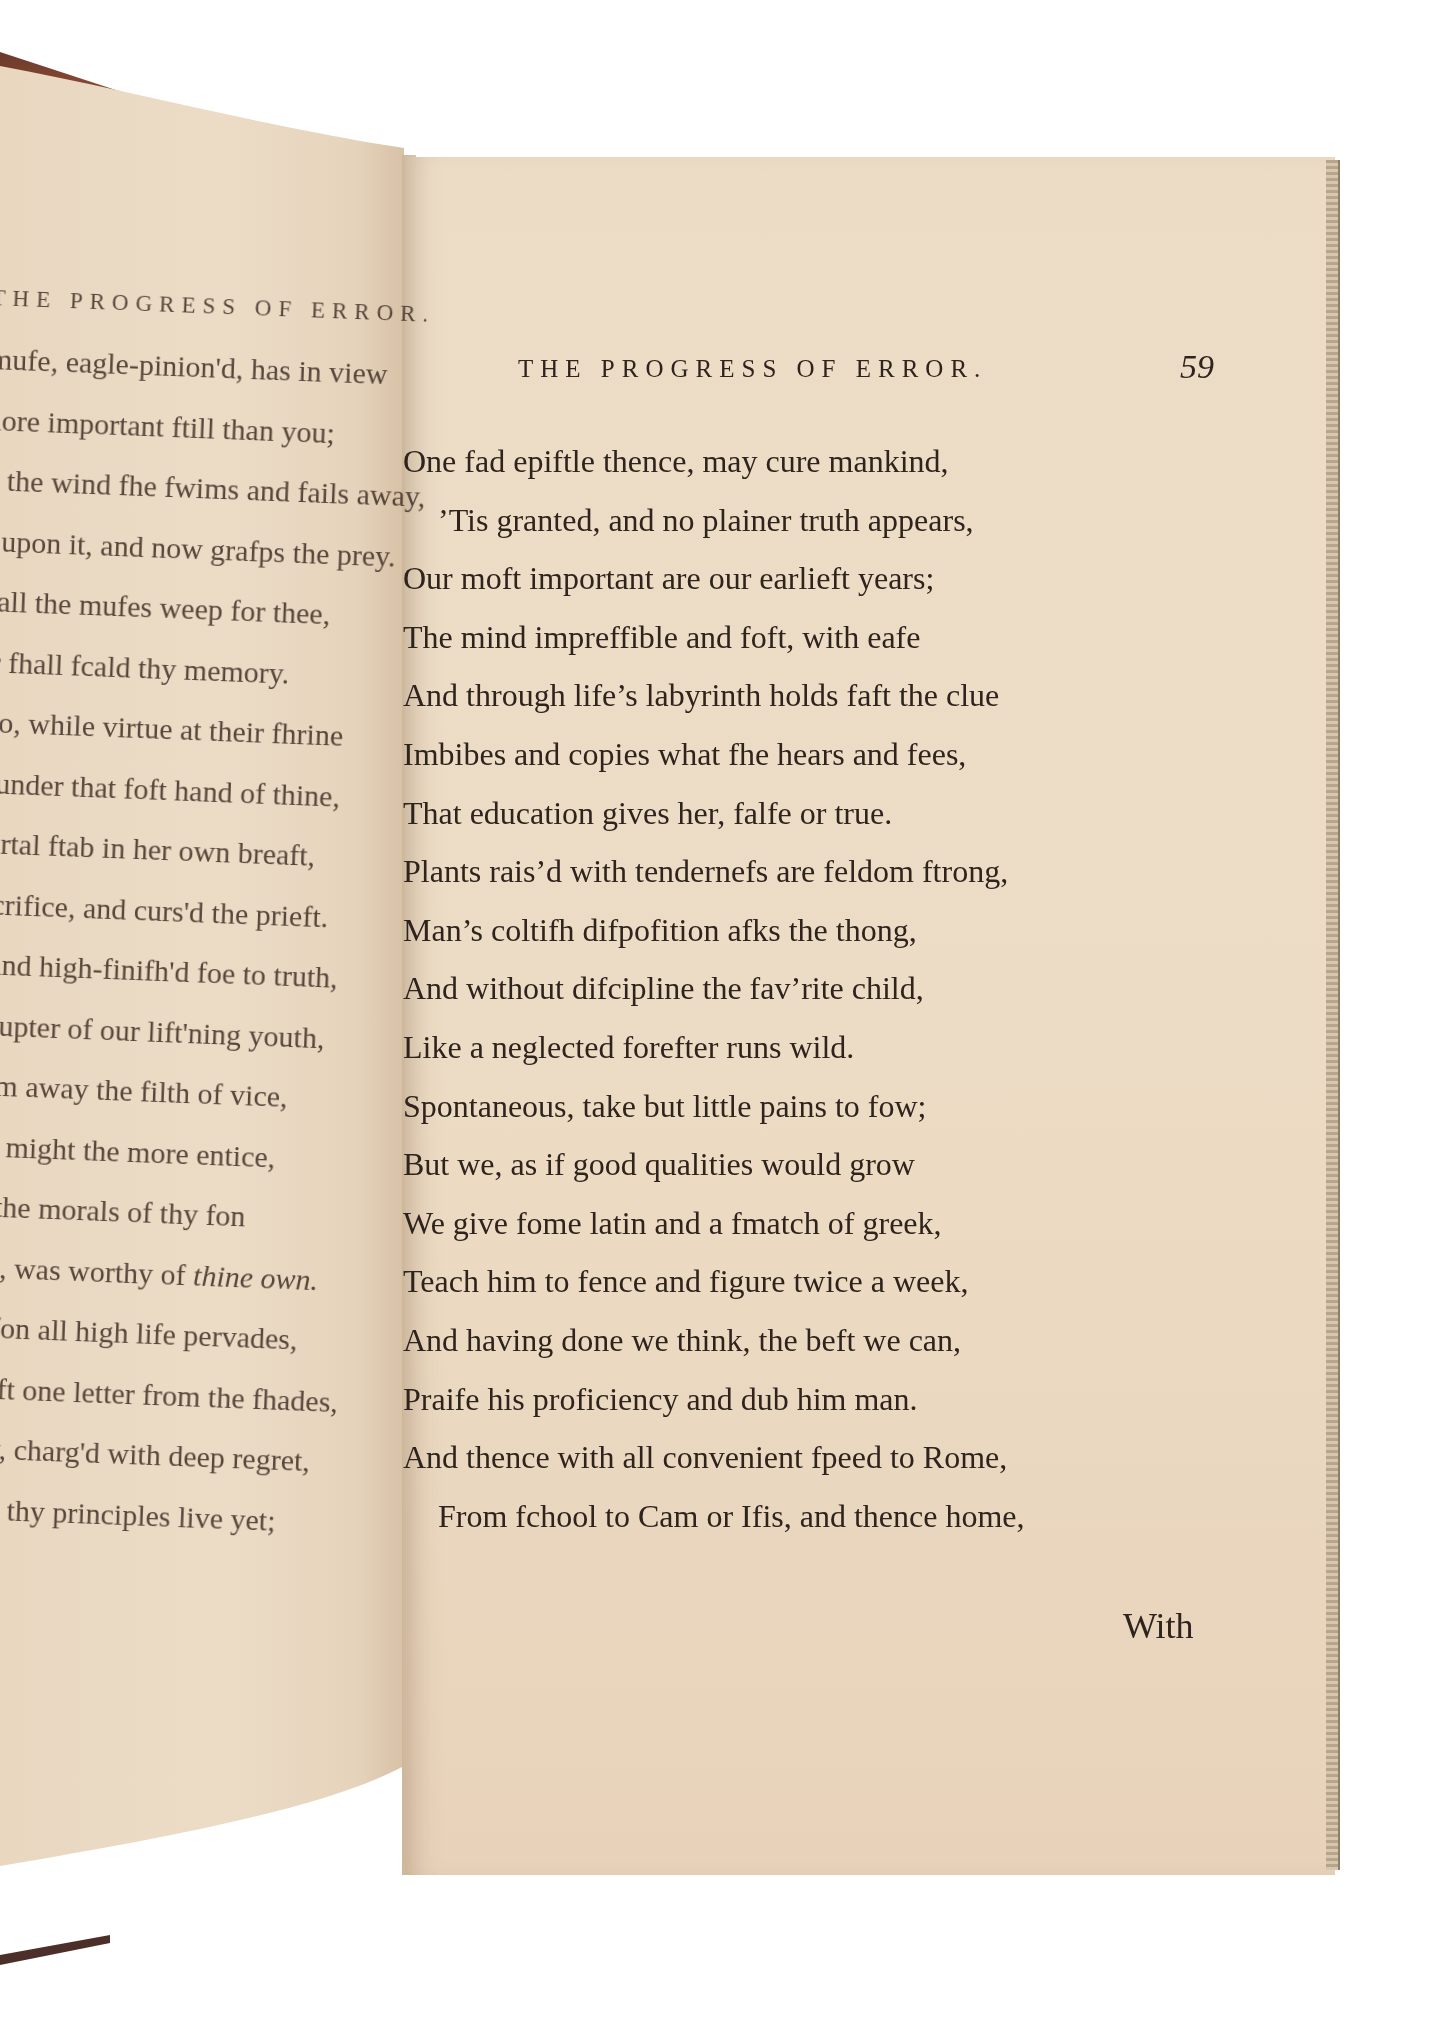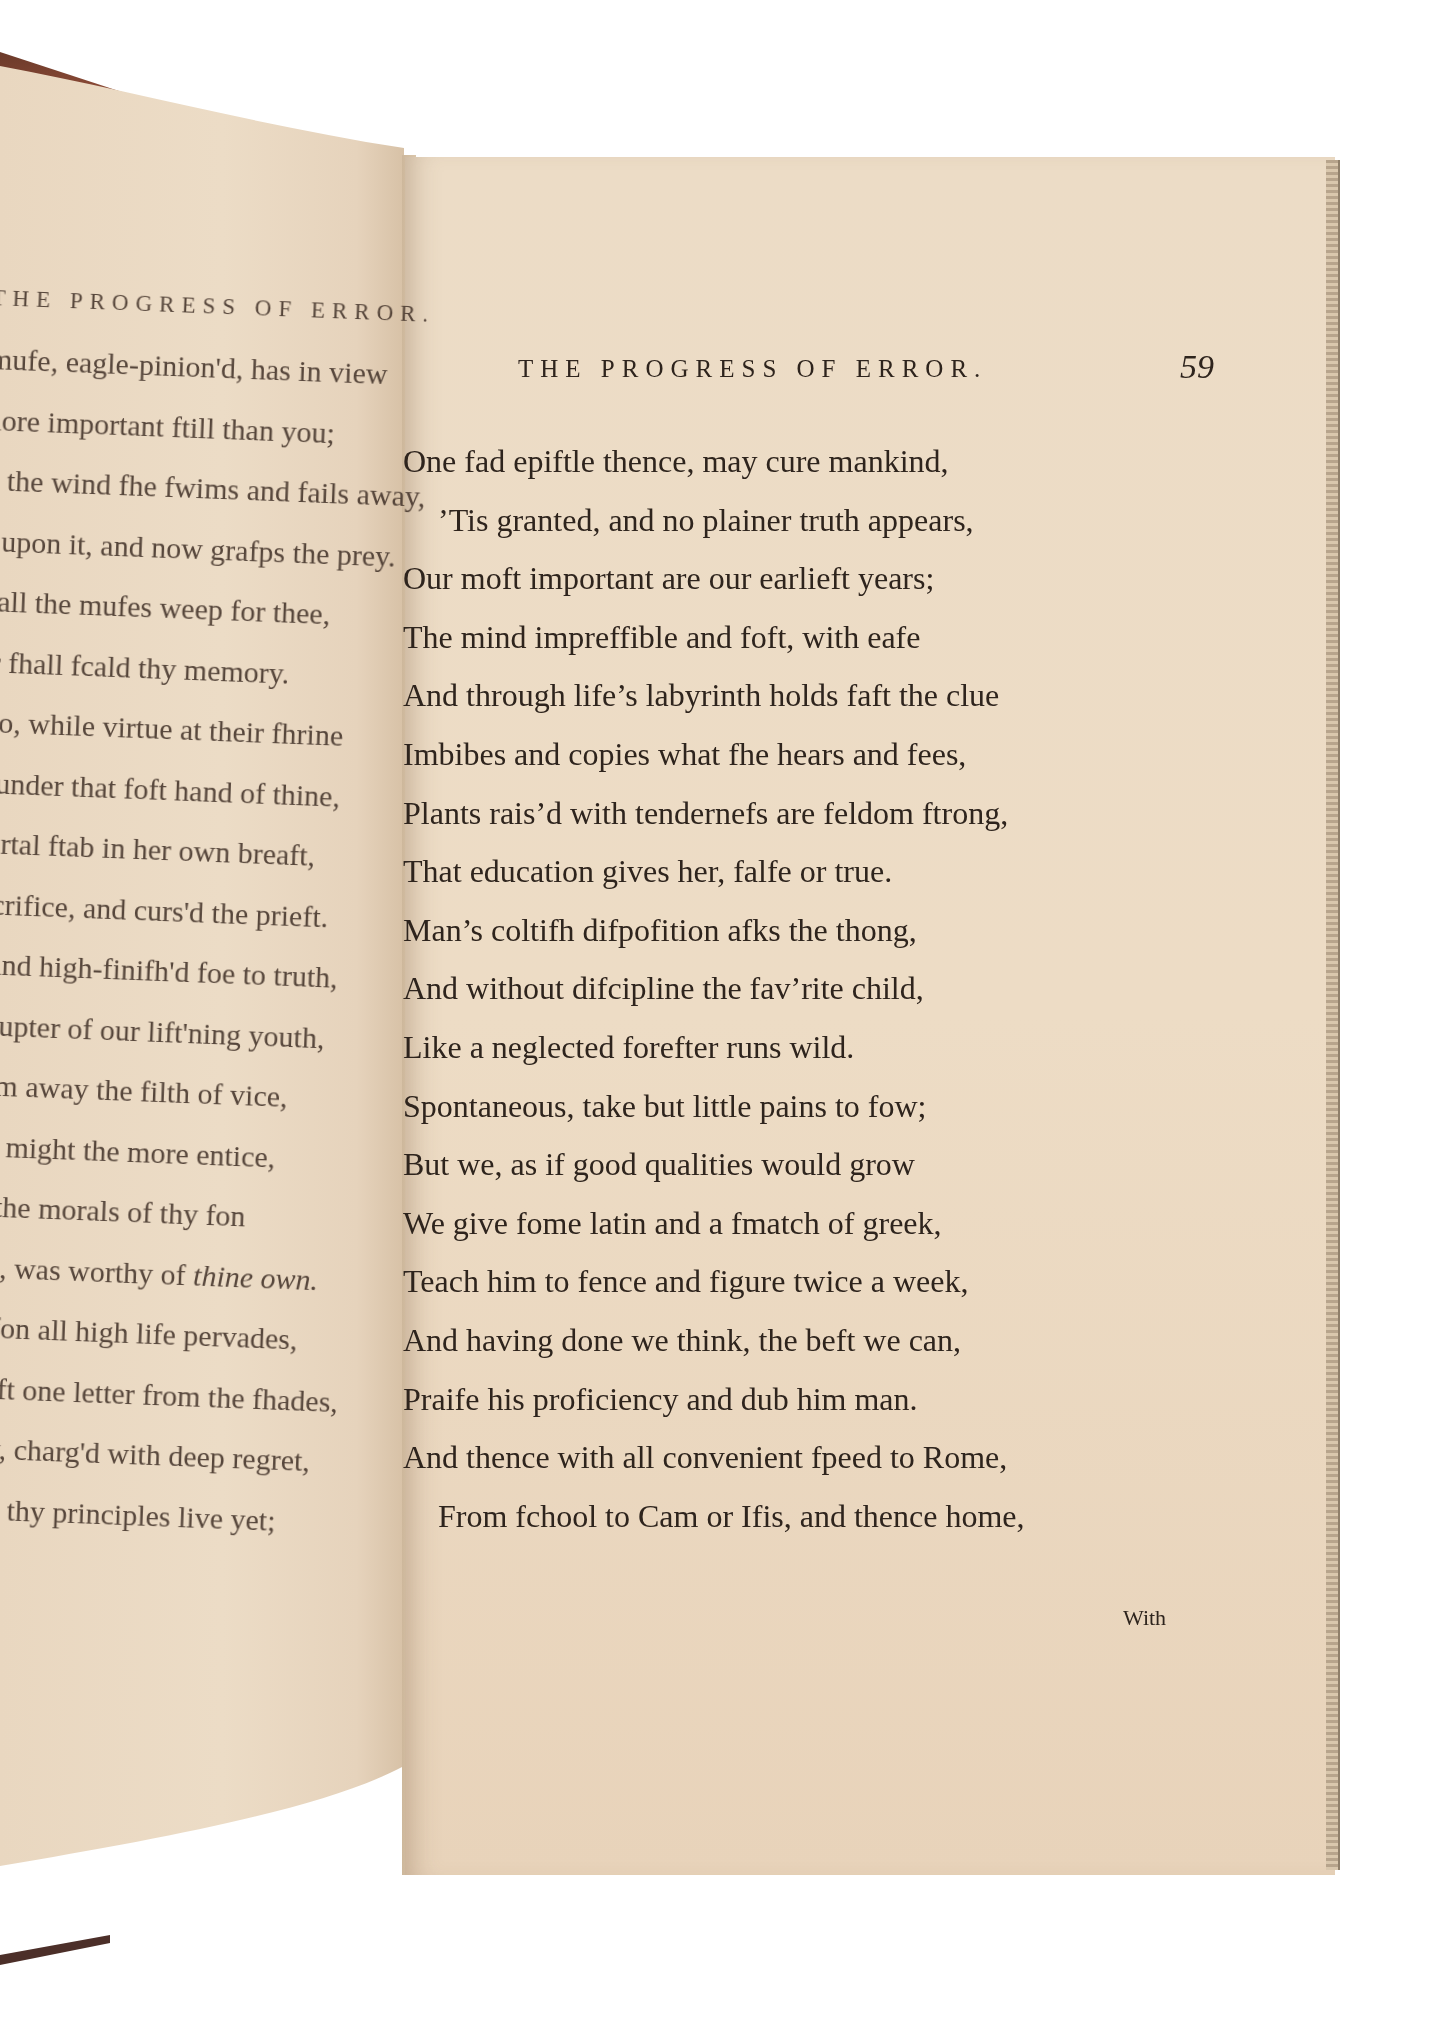--- a/index.html
+++ b/index.html
@@ -56,21 +56,21 @@
   .folio {
     position: absolute; left: 1180px; top: 348px;
     font-size: 34px; font-style: italic;
   }
   .verse-right { position: absolute; left: 403px; top: 432px; width: 900px; }
   .verse-right .line {
     height: 58.6px; line-height: 58.6px; font-size: 32px; white-space: nowrap;
   }
   .verse-right .line.indent { padding-left: 35px; }
   .catchword {
-    position: absolute; left: 1123px; top: 1605px; font-size: 22px;
+    position: absolute; left: 1123px; top: 1605px; font-size: 36px;
   }
 
   
   .left-text {
     position: absolute; left: -8px; top: 285px; width: 400px;
     transform: rotate(2.2deg); transform-origin: 0 0;
     opacity: 0.92;
     filter: blur(0.5px);
   }
   .left-head {
@@ -120,22 +120,22 @@
   <div class="running-head ink">THE PROGRESS OF ERROR.</div>
   <div class="folio ink">59</div>
 
   <div class="verse-right ink">
     <div class="line">One fad epiftle thence, may cure mankind,</div>
     <div class="line indent">’Tis granted, and no plainer truth appears,</div>
     <div class="line">Our moft important are our earlieft years;</div>
     <div class="line">The mind impreffible and foft, with eafe</div>
     <div class="line">And through life’s labyrinth holds faft the clue</div>
     <div class="line">Imbibes and copies what fhe hears and fees,</div>
+    <div class="line">That education gives her, falfe or true.</div>
     <div class="line">Plants rais’d with tendernefs are feldom ftrong,</div>
-    <div class="line">That education gives her, falfe or true.</div>
     <div class="line">Man’s coltifh difpofition afks the thong,</div>
     <div class="line">And without difcipline the fav’rite child,</div>
     <div class="line">Like a neglected forefter runs wild.</div>
     <div class="line">Spontaneous, take but little pains to fow;</div>
     <div class="line">But we, as if good qualities would grow</div>
     <div class="line">We give fome latin and a fmatch of greek,</div>
     <div class="line">Teach him to fence and figure twice a week,</div>
     <div class="line">And having done we think, the beft we can,</div>
     <div class="line">Praife his proficiency and dub him man.</div>
     <div class="line">And thence with all convenient fpeed to Rome,</div>

